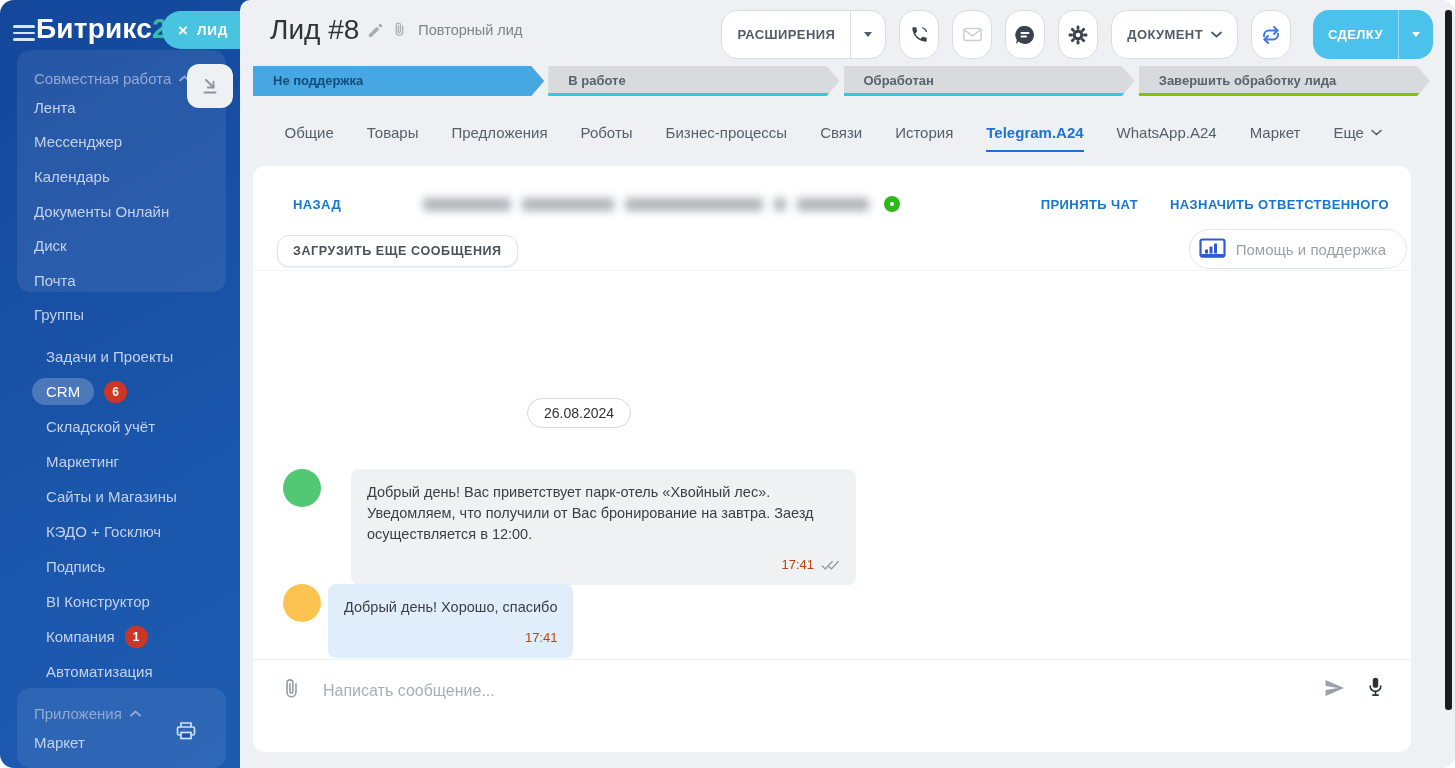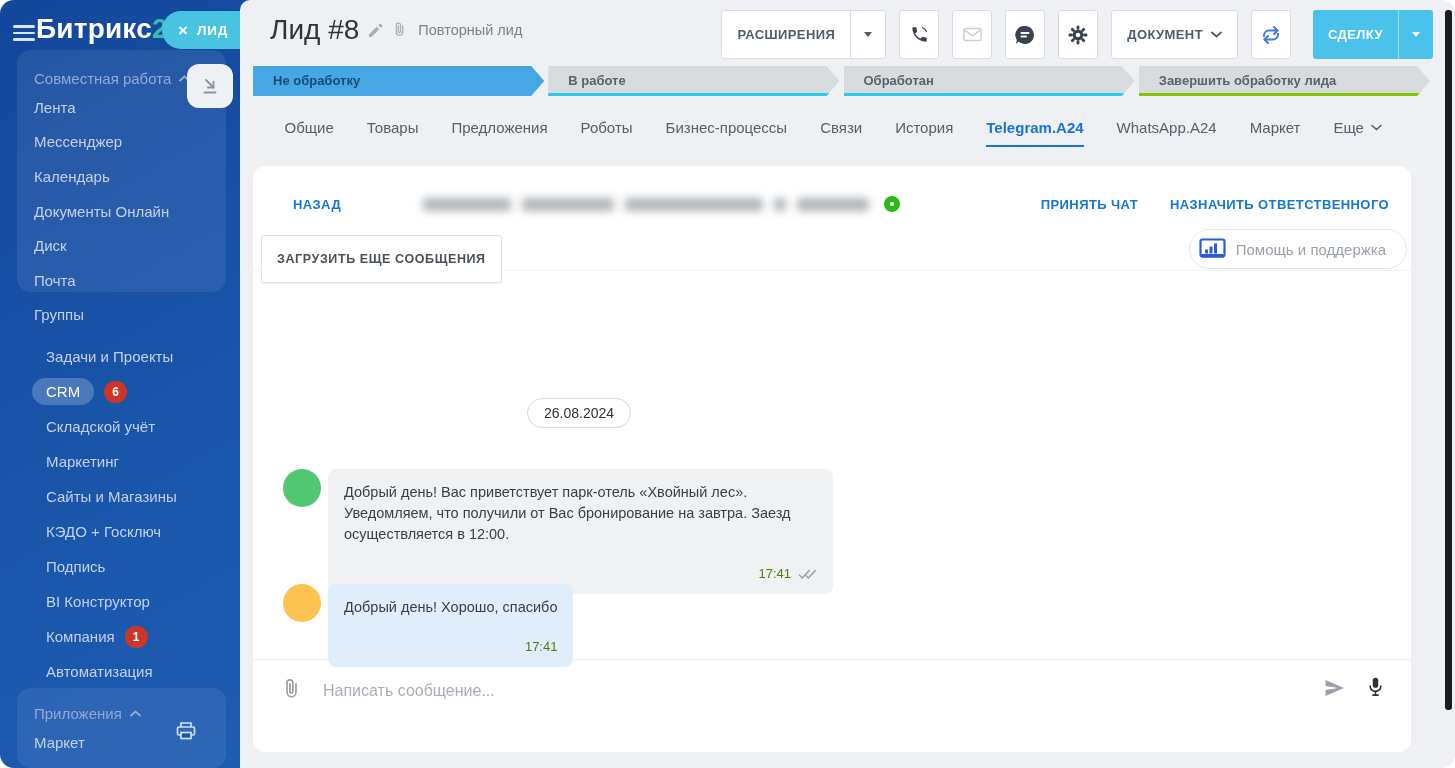--- a/index.html
+++ b/index.html
@@ -32,75 +32,75 @@
   .badge { min-width:23px; height:22px; border-radius:12px; background:#cd3627; color:#fff; font-size:12px; font-weight:bold;
     display:inline-flex; align-items:center; justify-content:center; padding:0 7px; margin-left:10px; }
   .printer { position:absolute; right:30px; top:34px; }
 
   
   .main { position:absolute; left:240px; top:0; right:0; bottom:0; background:#eef0f3; z-index:2; border-top-left-radius:10px; }
   .page-head { position:absolute; left:30px; top:14px; display:flex; align-items:center; gap:9px; }
   .page-title { font-size:28px; color:#2f3437; font-weight:500; }
   .lead-type { font-size:14.5px; color:#7b838b; margin-left:2px; }
   .head-actions { position:absolute; right:22px; top:10px; display:flex; align-items:center; gap:13px; }
-  .btn { height:49px; background:#fff; border:1px solid #d9dde1; border-radius:3px; display:flex; align-items:center;
+  .btn { height:49px; background:#fff; border:1px solid #d9dde1; border-radius:16px; display:flex; align-items:center;
     color:#525c69; font-size:13px; font-weight:bold; letter-spacing:.4px; cursor:pointer; }
   .btn.icon-btn { width:40px; justify-content:center; }
   .btn .part { padding:0 15px; display:flex; align-items:center; gap:8px; height:100%; }
   .btn .sep { width:1px; height:100%; background:#d9dde1; }
   .btn .caret-part { width:34px; display:flex; align-items:center; justify-content:center; height:100%; }
   .caret { width:0; height:0; border-left:4.5px solid transparent; border-right:4.5px solid transparent; border-top:5.5px solid #525c69; }
   .btn-deal { background:#4bc2eb; border:none; color:#fff; margin-left:9px; }
   .btn-deal .sep { background:rgba(255,255,255,.45); }
   .btn-deal .caret { border-top-color:#fff; }
   .sync-btn { margin-left:0; }
 
   
   .stage-bar { position:absolute; left:13px; top:66px; right:25px; height:30px; display:flex; gap:4px; }
   .stage { flex:1; clip-path:polygon(0 0, calc(100% - 13px) 0, 100% 50%, calc(100% - 13px) 100%, 0 100%);
     font-size:13px; font-weight:bold; line-height:30px; padding-left:20px; cursor:pointer; white-space:nowrap; }
   .stage-current { background:#47a7e3; color:#124e78; }
   .stage-upcoming { background:#d7dbde; color:#59636c; box-shadow:inset 0 -3px 0 #30c8e8; }
   .stage-final { background:#d7dbde; color:#59636c; box-shadow:inset 0 -3px 0 #84c303; }
 
   
-  .tabs { position:absolute; left:13px; top:108px; right:25px; height:44px; display:flex; align-items:flex-start; padding-left:15px; }
+  .tabs { position:absolute; left:13px; top:108px; right:25px; height:44px; display:flex; align-items:flex-end; padding-left:15px; }
   .tab { font-size:15px; color:#55606b; padding:11px 0 9px; margin:0 16.5px; cursor:pointer; white-space:nowrap;
     border-bottom:2px solid transparent; display:flex; align-items:center; gap:7px; }
   .tab.active { color:#1a73d8; font-weight:bold; border-bottom-color:#1a73d8; }
 
   
   .chat-panel { position:absolute; left:13px; top:166px; width:1158px; bottom:16px; background:#fff; border-radius:12px; }
   .chat-head { position:absolute; left:0; right:0; top:0; height:105px; border-bottom:1px solid #f1f3f4; }
   .chat-head-row { display:flex; align-items:center; padding:30px 22px 0 40px;text-align:center; }
   .chat-link { font-size:13px; font-weight:bold; letter-spacing:.4px; color:#1577d2; cursor:pointer; white-space:nowrap; }
   .redacted { margin-left:82px; display:flex; align-items:center; }
   .blur-blob { display:inline-block; height:13px; border-radius:3px; background:#8d949c; filter:blur(4px); opacity:.7; margin-right:11px; }
   .status-dot { width:16px; height:16px; border-radius:50%; background:#2eb81c; margin-left:4px; position:relative; }
   .status-dot::after { content:""; position:absolute; left:6px; top:6px; width:4px; height:4px; border-radius:50%; background:#fff; }
   .head-links { margin-left:auto; display:flex; gap:32px; }
-  .load-more { position:absolute; left:8px; top:69px; background:#fff; border:1px solid #dfe3e6; border-radius:3px;
-    box-shadow:0 1px 2px rgba(0,0,0,.07); padding:16px 15px; font-size:12.5px; font-weight:bold; letter-spacing:.6px;
+  .load-more { position:absolute; left:24px; top:69px; background:#fff; border:1px solid #dfe3e6; border-radius:12px;
+    box-shadow:0 1px 2px rgba(0,0,0,.07); padding:8px 15px; font-size:12.5px; font-weight:bold; letter-spacing:.6px;
     color:#4a5258; cursor:pointer; white-space:nowrap; }
   .help-pill { position:absolute; right:4px; top:63px; height:40px; border:1px solid #e3e6e9; border-radius:20px; background:#fff;
     display:flex; align-items:center; gap:10px; padding:0 20px 0 9px; cursor:pointer; }
   .help-pill .txt { font-size:15px; color:#9aa1a8; white-space:nowrap; }
 
   .date-chip { position:absolute; left:274px; top:232px; border:1px solid #d5d9dc; border-radius:16px; padding:6px 16px;
     font-size:14px; color:#333; background:#fff; }
   .msg-row { position:absolute; left:30px; display:flex; align-items:flex-start; }
-  .msg-row-1 { top:303px; }
+  .msg-row-1 { top:303px;gap:23px; }
   .msg-row-2 { top:418px; }
   .avatar { width:38px; height:38px; border-radius:50%; flex:0 0 38px; }
   .avatar-green { background:#53c873; }
   .avatar-orange { background:#fcc350; }
   .bubble { margin-left:7px; border-radius:8px; padding:13px 16px 10px; font-size:14.5px; color:#3a3f44; line-height:1.45; }
   .bubble-gray { background:#f0f1f2; width:505px; }
   .bubble-blue { background:#e0edfa; min-width:238px; }
-  .msg-meta { display:flex; align-items:center; justify-content:flex-end; gap:7px; margin-top:20px; font-size:13px; color:#4d7c0f; }
+  .msg-meta { display:flex; align-items:center; justify-content:flex-end; gap:7px; margin-top:11px; font-size:13px; color:#c2410c; }
 
   .chat-input { position:absolute; left:0; right:0; bottom:0; top:493px; border-top:1px solid #eceff1; }
   .clip-btn { position:absolute; left:29px; top:18px; cursor:pointer; }
   .msg-input { position:absolute; left:70px; top:14px; right:170px; height:34px; border:none; outline:none;
     font-size:16px; color:#333; font-family:"Liberation Sans",sans-serif; background:transparent; }
   .msg-input::placeholder { color:#a8aeb5; }
   .send-btn { position:absolute; right:66px; top:19px; cursor:pointer; }
   .mic-btn { position:absolute; right:27px; top:15px; cursor:pointer; }
 
   .scrollbar { position:absolute; right:3px; top:10px; width:7px; height:700px; background:#1a1c1e; border-radius:3px; z-index:3; }
@@ -261,21 +261,21 @@
             <span>СДЕЛКУ</span>
           </div>
         <div class="sep"></div>
         <div class="caret-part">
             <span class="caret"></span>
           </div>
       </div>
     </div>
 
     <div class="stage-bar">
-      <div class="stage stage-current">Не обработку</div>
+      <div class="stage stage-current">Не поддержка</div>
       <div class="stage stage-upcoming">В работе</div>
       <div class="stage stage-upcoming">Обработан</div>
       <div class="stage stage-final">Завершить обработку лида</div>
     </div>
 
     <div class="tabs">
       <div class="tab">Общие</div>
       <div class="tab">Товары</div>
       <div class="tab">Предложения</div>
       <div class="tab">Роботы</div>

